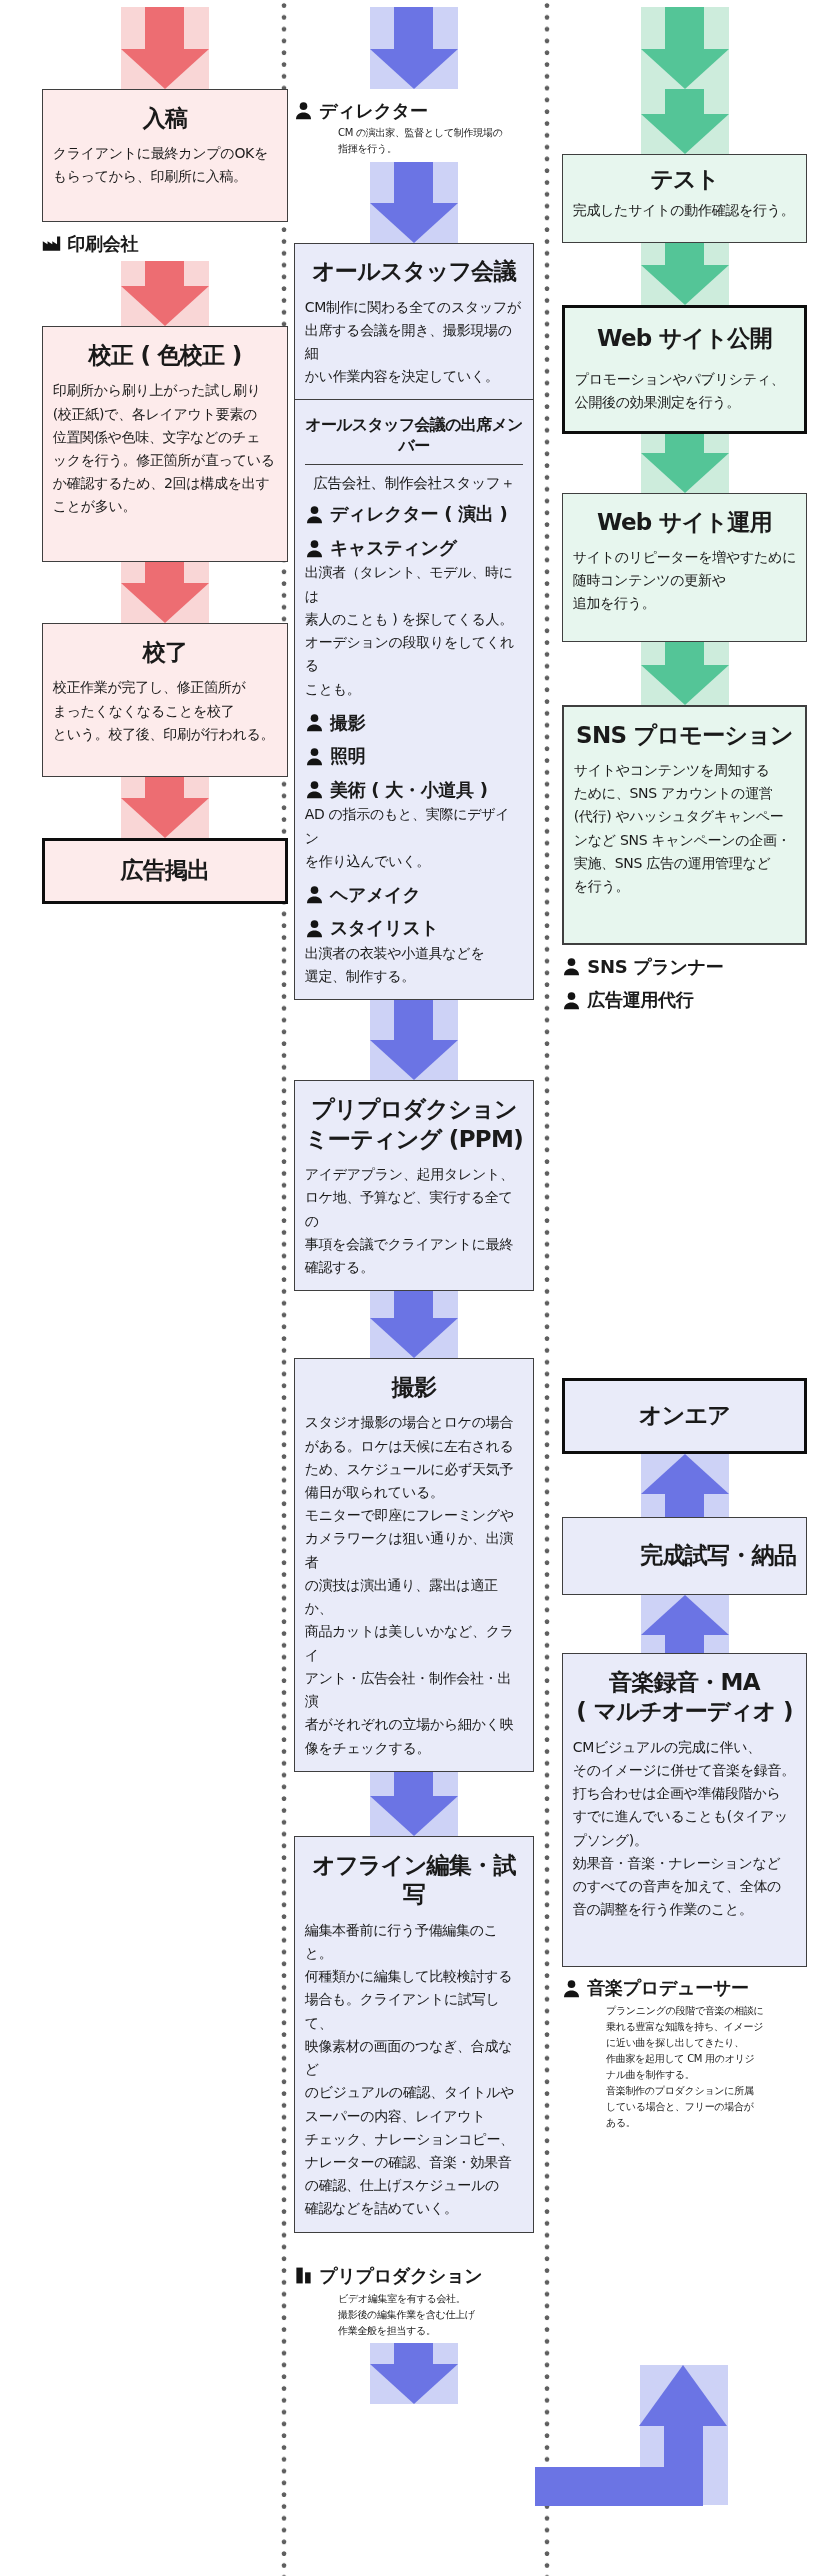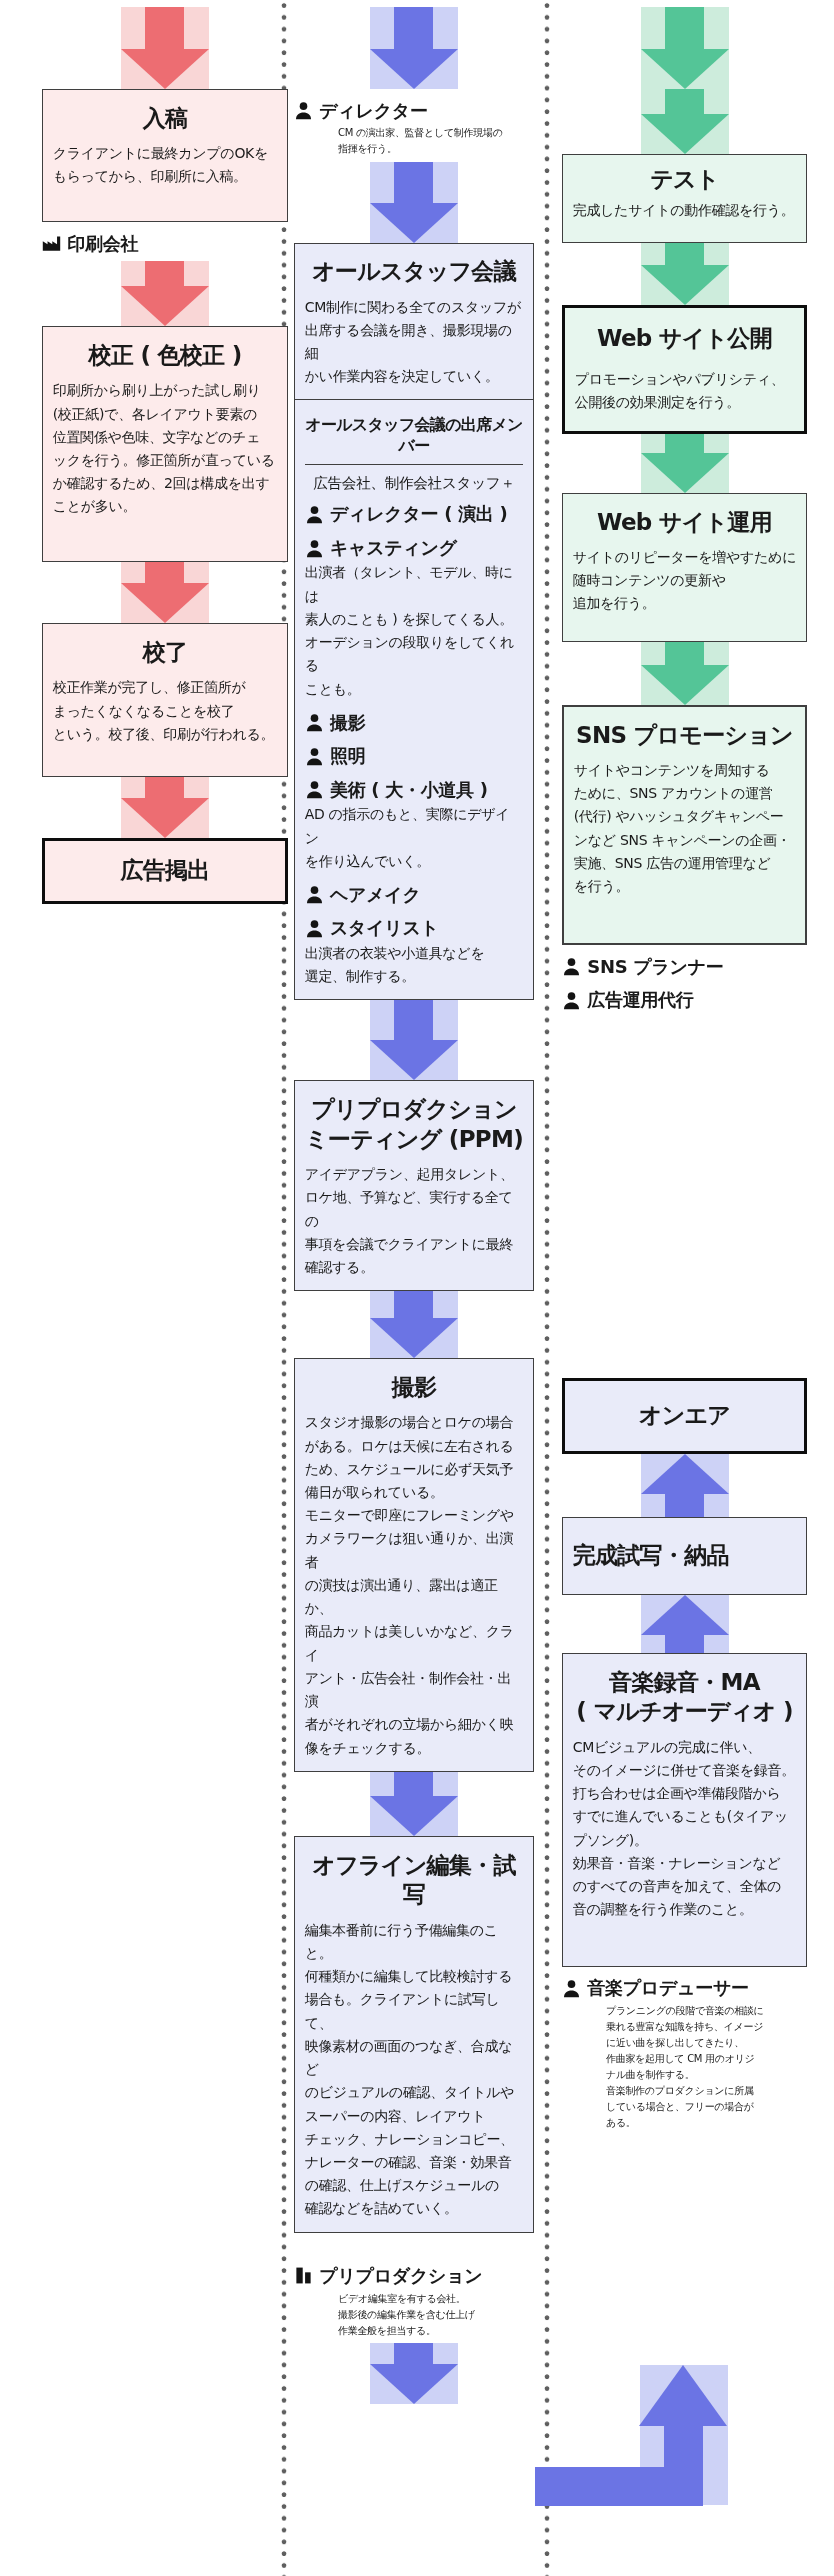--- a/index.html
+++ b/index.html
@@ -395,21 +395,21 @@
     <section class="box lav milestone" style="min-height:76px">
       <h3>オンエア</h3>
     </section>
 
     <div class="arrow up cm" style="height:63px">
         <i class="band"></i>
         <i class="stem"></i>
         <i class="head"></i>
       </div>
 
-    <section class="box lav" style="min-height:78px;display:flex;align-items:center;justify-content:flex-start">
+    <section class="box lav" style="min-height:78px;display:flex;align-items:center;justify-content:flex-end">
       <h3 style="margin:0">完成試写・納品</h3>
     </section>
 
     <div class="arrow up cm" style="height:58px">
         <i class="band"></i>
         <i class="stem"></i>
         <i class="head"></i>
       </div>
 
     <section class="box lav" style="min-height:314px">

